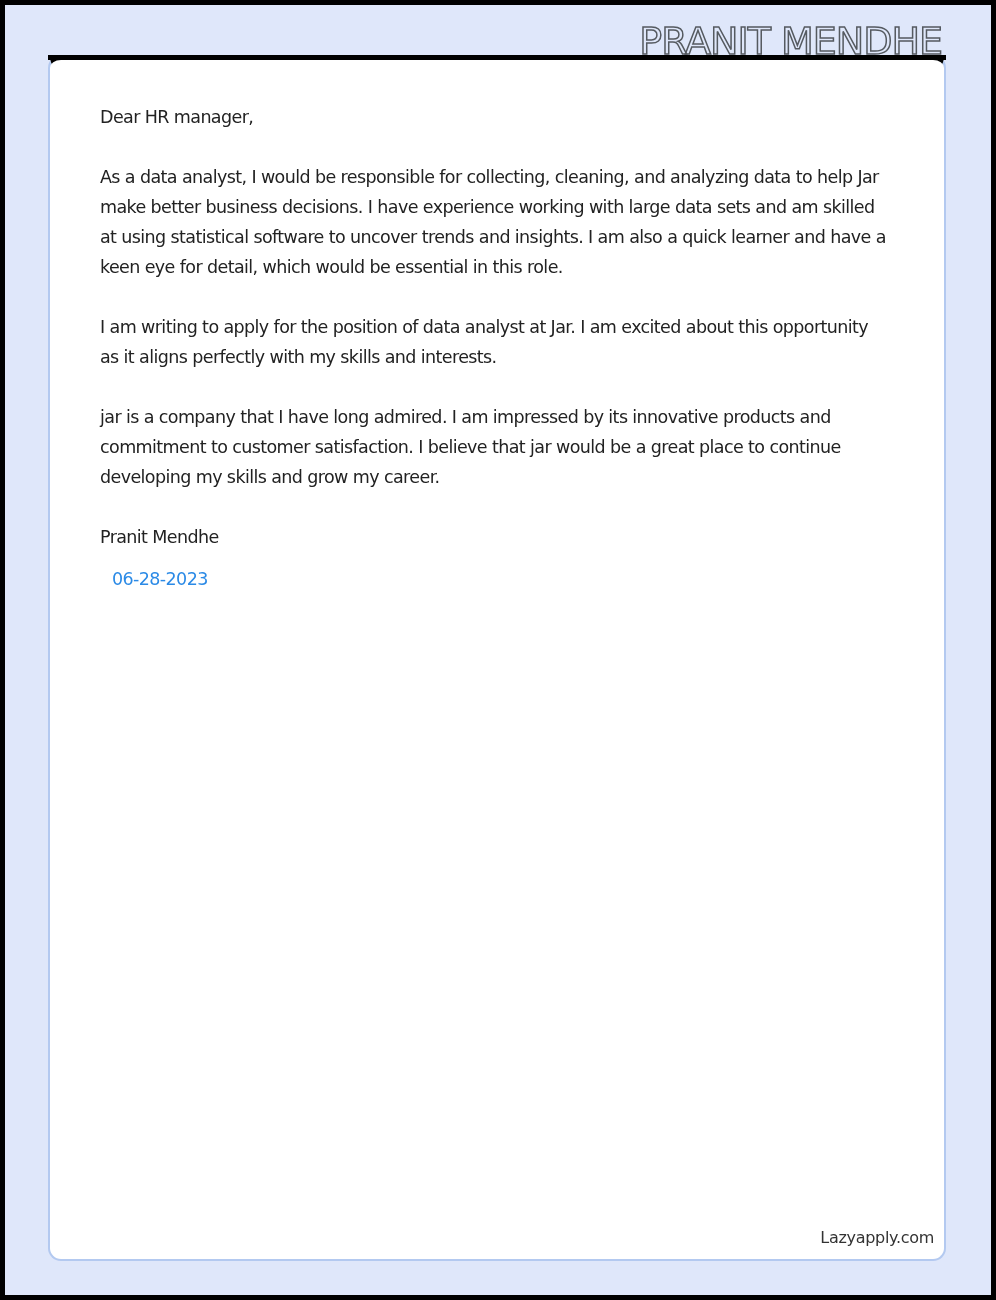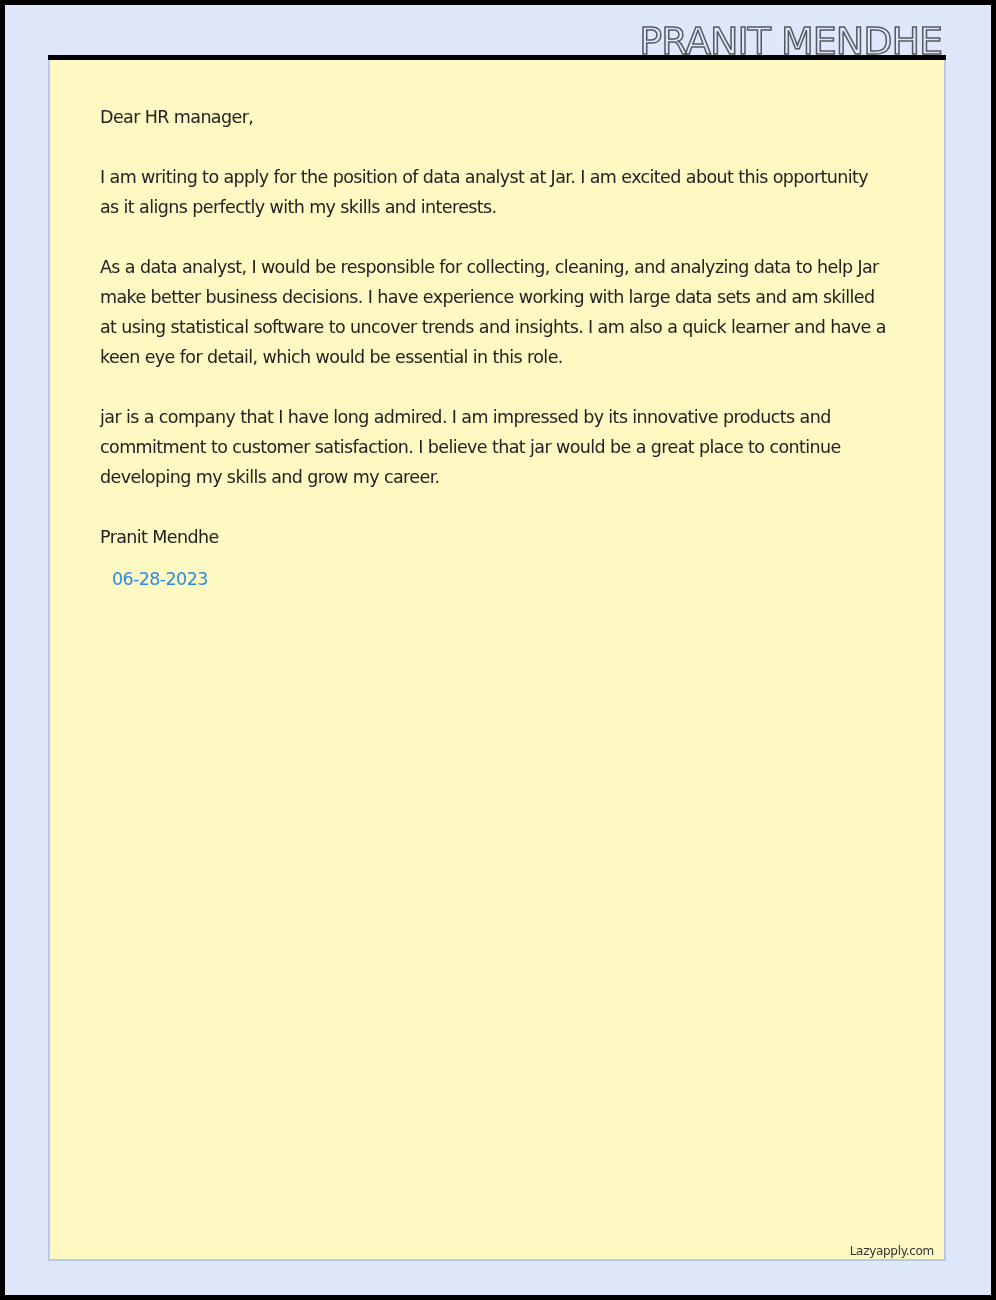--- a/index.html
+++ b/index.html
@@ -21,57 +21,58 @@
       color: #dfe7fa;
       -webkit-text-stroke: 1.5px #555a60;
       line-height: 44px;
       font-weight: normal;
     }
     .page {
       position: absolute;
       left: 43px; top: 50px;
       width: 898px; height: 1206px;
       box-sizing: border-box;
-      background: #fef9c3;
+      background: #ffffff;
       border-left: 2px solid #b3c9f0;
       border-right: 2px solid #b3c9f0;
       border-bottom: 2px solid #b3c9f0;
       border-top: 5px solid #000;
+      border-radius: 13px;
     }
     .page .top-bar-ext { position:absolute; left:-2px; right:-2px; top:-5px; height:5px; background:#000; }
     .letter {
       position: absolute;
       left: 50px; top: 42px;
       width: 790px;
       font-family: "DejaVu Sans", sans-serif;
       font-size: 17.5px;
       letter-spacing: -0.6px;
       line-height: 30px;
       color: #222;
     }
     .letter p { margin: 0 0 30px 0; }
     .letter .name { margin-bottom: 10px; }
     .letter .date { color: #2b8ae6; margin: 12px; }
     .footer-brand {
       position: absolute;
-      right: 10px; bottom: 1px;
-      font-size: 12px;
+      right: 10px; bottom: 12px;
+      font-size: 16px;
       letter-spacing: -0.3px;
       color: #333;
     }
   </style>
 </head>
 <body>
 
 <div class="header-name">PRANIT MENDHE</div>
 
 <div class="page">
   <div class="top-bar-ext"></div>
   <div class="letter">
     <p>Dear HR manager,</p>
+    <p>As a data analyst, I would be responsible for collecting, cleaning, and analyzing data to help Jar make better business decisions. I have experience working with large data sets and am skilled at using statistical software to uncover trends and insights. I am also a quick learner and have a keen eye for detail, which would be essential in this role.</p>
     <p>I am writing to apply for the position of data analyst at Jar. I am excited about this opportunity as it aligns perfectly with my skills and interests.</p>
-    <p>As a data analyst, I would be responsible for collecting, cleaning, and analyzing data to help Jar make better business decisions. I have experience working with large data sets and am skilled at using statistical software to uncover trends and insights. I am also a quick learner and have a keen eye for detail, which would be essential in this role.</p>
     <p>jar is a company that I have long admired. I am impressed by its innovative products and commitment to customer satisfaction. I believe that jar would be a great place to continue developing my skills and grow my career.</p>
     <p class="name">Pranit Mendhe</p>
     <p class="date">06-28-2023</p>
   </div>
   <div class="footer-brand">Lazyapply.com</div>
 </div>
 
 </body></html>

